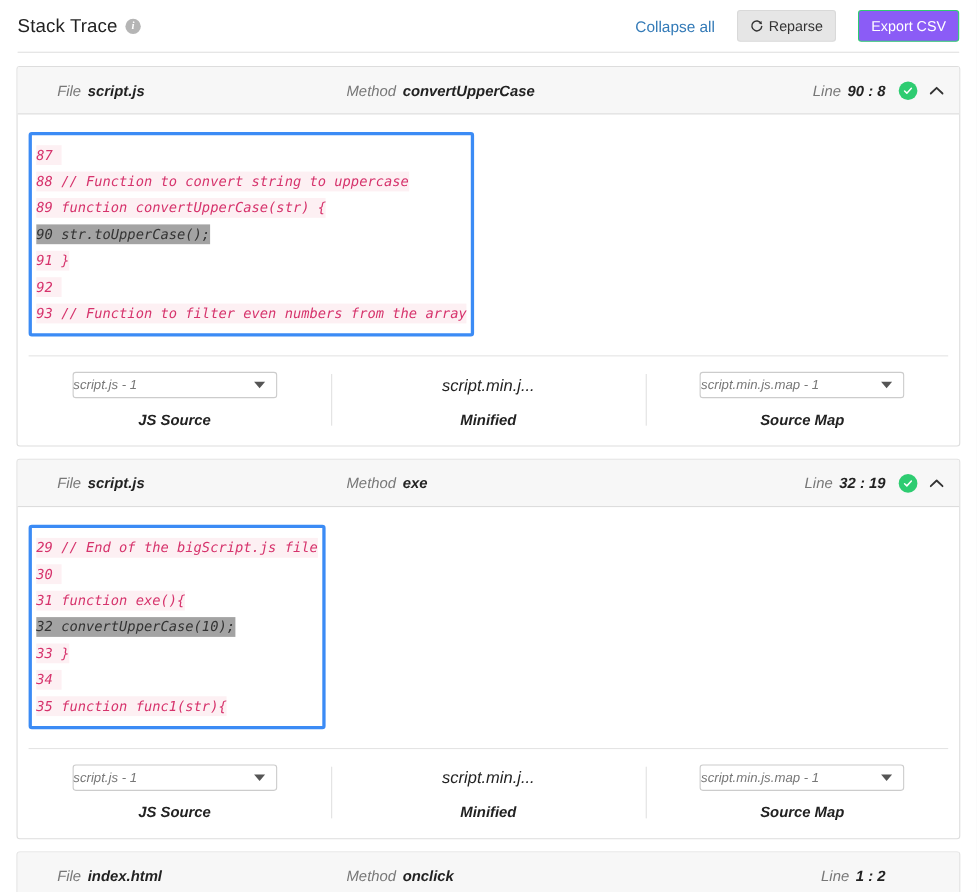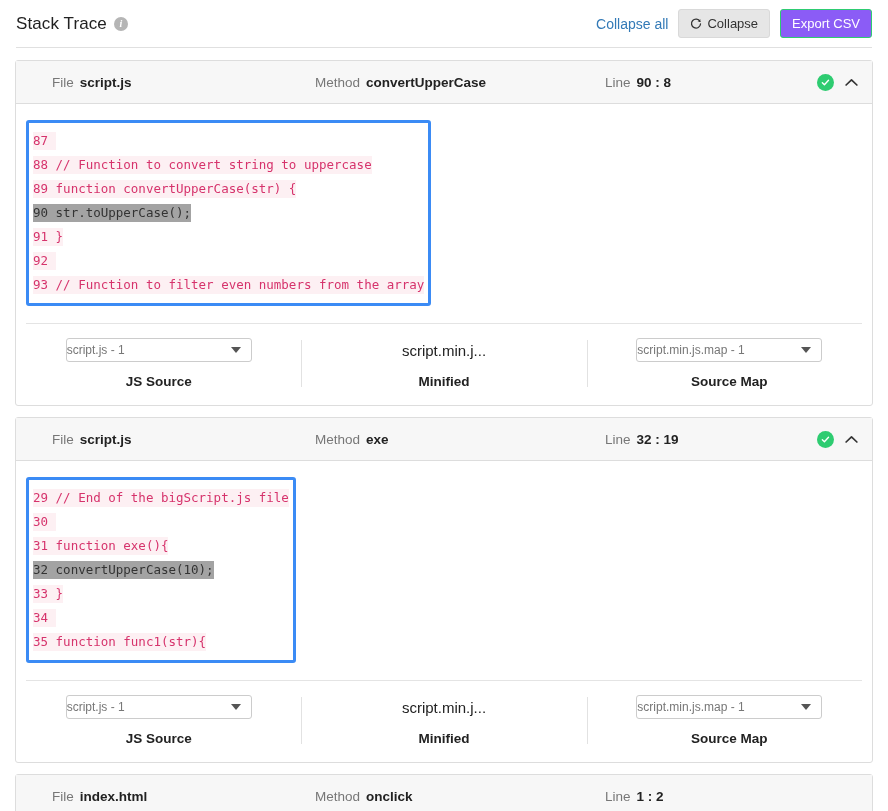--- a/index.html
+++ b/index.html
@@ -39,21 +39,21 @@
     color: #ffffff;
     font-size: 10px;
     font-weight: 700;
     font-style: italic;
     display: inline-flex;
     align-items: center;
     justify-content: center;
     line-height: 1;
     font-family: "Liberation Serif", serif;
   }
-  .header-actions { display: flex; align-items: center; gap: 10px; }
+  .header-actions { display: flex; align-items: center; gap: 20px; }
   .link-collapse {
     color: #337ab7;
     font-size: 14px;
     cursor: pointer;
     text-decoration: none;
   }
   .btn {
     border: 1px solid transparent;
     border-radius: 3px;
     font-size: 13px;
@@ -87,35 +87,36 @@
     background: #e0e0e0;
     margin: 0 1px 12px 1px;
   }
 
   
   .frame {
     border: 1px solid #dddddd;
     border-radius: 3px;
     background: #ffffff;
     margin-bottom: 11px;
+    font-style: italic;
   }
   .frame-header {
     background: #f7f7f7;
     border-bottom: 1px solid #dddddd;
     height: 43px;
     display: flex;
     align-items: center;
     position: relative;
     padding: 0 14px;
   }
   .frame-header.no-border { border-bottom: none; }
   .fh-col { display: flex; align-items: baseline; gap: 6px; }
   .fh-col.file   { width: 285px; padding-left: 22px; }
   .fh-col.method { width: 290px; }
-  .fh-col.line   { width: 200px; }
+  .fh-col.line   { width: 200px; justify-content: flex-end; }
   .fh-label {
     font-size: 13.5px;
     color: #777777;
     font-weight: 400;
   }
   .fh-value {
     font-size: 13.5px;
     color: #222222;
     font-weight: 700;
   }
@@ -244,21 +245,21 @@
     </div>
     <div class="header-actions">
       <span class="link-collapse">Collapse all</span>
       <button class="btn btn-default">
         <span class="refresh-ico">
           <svg width="12" height="12" viewBox="0 0 16 16">
             <path d="M13.3 4.6A6 6 0 1 0 14 8" fill="none" stroke="#333333" stroke-width="1.7" stroke-linecap="round"></path>
             <path d="M13.9 1.6 L13.6 5.2 L10.2 4.3 Z" fill="#333333"></path>
           </svg>
         </span>
-        <span>Collapse</span>
+        <span>Reparse</span>
       </button>
       <button class="btn btn-success">
         <span>Export CSV</span>
       </button>
     </div>
   </div>
   <div class="hr-top"></div>
 
   <div id="frames">
       <div class="frame">

